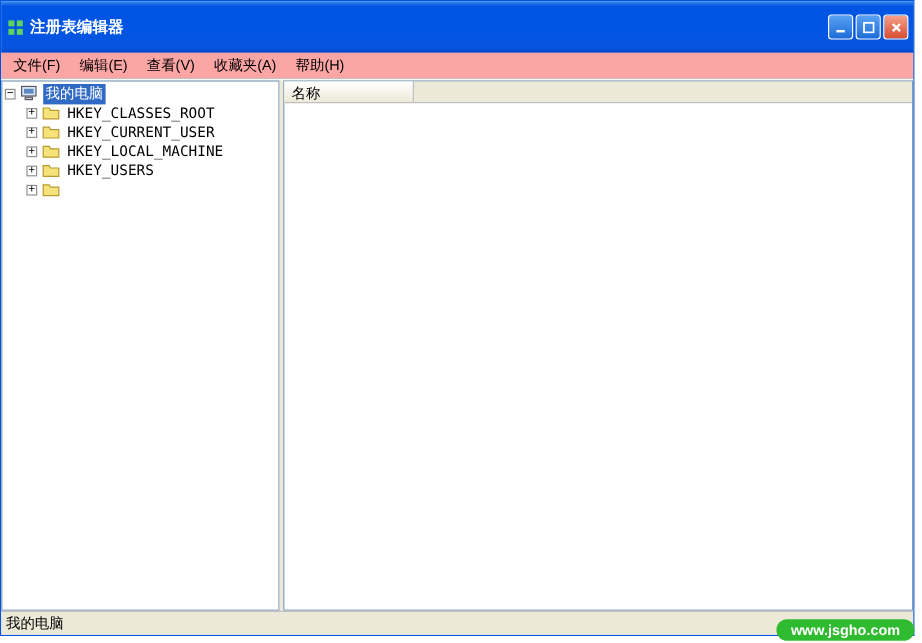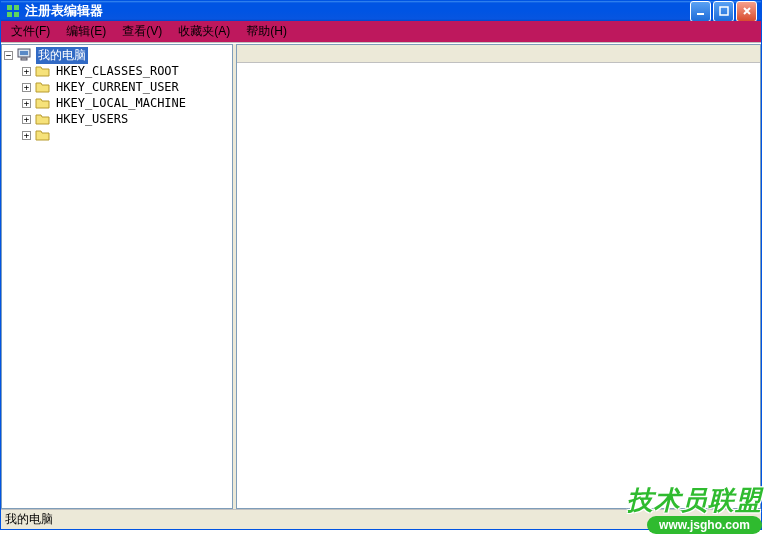--- a/index.html
+++ b/index.html
@@ -14,21 +14,21 @@
 }
 .window {
   width: 762px;
   height: 530px;
   background: #ece9d8;
   border: 1px solid #0054e3;
   display: flex;
   flex-direction: column;
 }
 .titlebar {
-  height: 20px;
+  height: 43px;
   background: linear-gradient(to bottom, #3c8cf0 0%, #0054e3 10%, #0054e3 50%, #0755e0 90%, #0046c8 100%);
   display: flex;
   align-items: center;
   padding: 0 4px;
   color: #fff;
 }
 .titlebar-icon {
   width: 16px;
   height: 16px;
   margin-right: 4px;
@@ -60,21 +60,21 @@
   cursor: pointer;
 }
 .win-btn.min, .win-btn.max {
   background: linear-gradient(to bottom, #5aa1f3, #1e6cd8);
 }
 .win-btn.close {
   background: linear-gradient(to bottom, #f5a08c, #d84d2f);
 }
 .menubar {
   height: 22px;
-  background: #be185d;
+  background: #fca5a5;
   border-bottom: 1px solid #c0c0c0;
   display: flex;
   align-items: center;
   padding: 0 2px;
 }
 .menu-item {
   padding: 2px 8px;
   cursor: pointer;
 }
 .content {
@@ -285,26 +285,26 @@
               </svg>
             </span>
           </div>
         </div>
     </div>
 
     <div class="splitter"></div>
 
     <div class="list-pane">
       <div class="list-header">
+        <div class="list-col" style="width:108px">名称</div>
       </div>
       <div style="flex:1"></div>
     </div>
   </div>
 
   <div class="statusbar">
     <span>我的电脑</span>
   </div>
 </div>
 
 <div class="watermark">
-  <div class="wm-top">技术员联盟</div>
   <div class="wm-bottom">www.jsgho.com</div>
 </div>
 
 </body></html>

